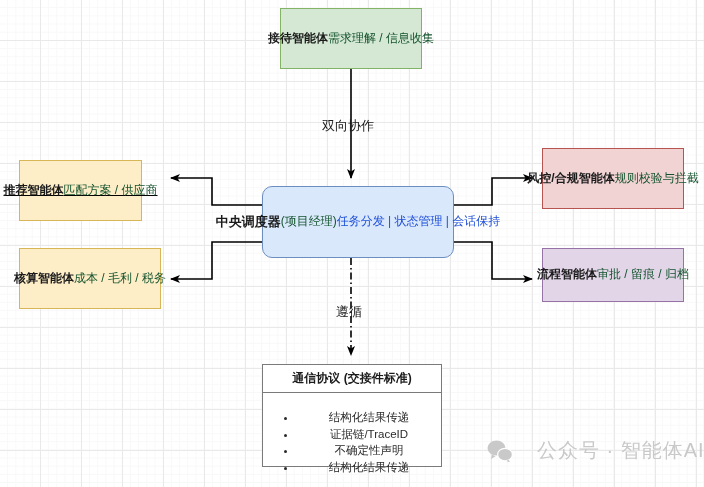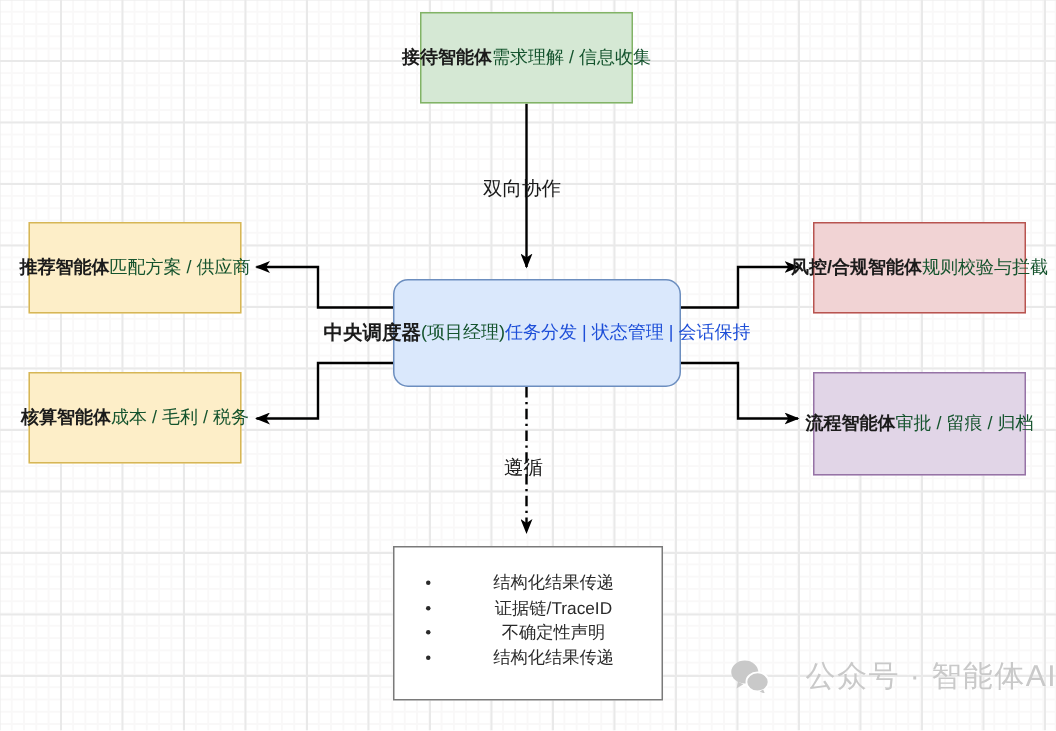--- a/index.html
+++ b/index.html
@@ -57,34 +57,35 @@
     color: #1d4ed8;
     white-space: nowrap;
   }
 
   
   #node-reception {
     left: 280px; top: 8px; width: 142px; height: 61px;
     background: #d5e8d4; border-color: #82b366;
   }
   #node-recommend {
-    left: 19px; top: 148px; width: 142px; height: 61px;
+    left: 19px; top: 160px; width: 123px; height: 61px;
     background: #ffe6cc; border-color: #d6b656;
     background-color: #fdeec8;
+    text-decoration: underline;
   }
   #node-accounting {
     left: 19px; top: 248px; width: 142px; height: 61px;
     background-color: #fdeec8; border-color: #d6b656;
   }
   #node-risk {
     left: 542px; top: 148px; width: 142px; height: 61px;
     background: #f1d3d4; border-color: #b85450;
   }
   #node-process {
-    left: 542px; top: 248px; width: 142px; height: 69px;
+    left: 542px; top: 248px; width: 142px; height: 54px;
     background: #e1d5e7; border-color: #9673a6;
   }
   #node-dispatcher {
     left: 262px; top: 186px; width: 192px; height: 72px;
     background: #dae8fc; border-color: #6c8ebf;
     border-radius: 10px;
   }
   #node-dispatcher .title { font-size: 13px; }
 
   #node-protocol {
@@ -200,20 +201,21 @@
     <div class="sub">审批 / 留痕 / 归档</div>
   </div>
 
   <div class="node" id="node-dispatcher">
     <div class="title">中央调度器</div>
     <div class="sub">(项目经理)</div>
     <div class="sub2">任务分发 | 状态管理 | 会话保持</div>
   </div>
 
   <div class="node" id="node-protocol">
+    <div class="proto-header">通信协议 (交接件标准)</div>
     <ul>
       <li>结构化结果传递</li>
       <li>证据链/TraceID</li>
       <li>不确定性声明</li>
       <li>结构化结果传递</li>
     </ul>
   </div>
 
   <div class="edge-label" id="label-bidir">双向协作</div>
   <div class="edge-label" id="label-follow">遵循</div>

